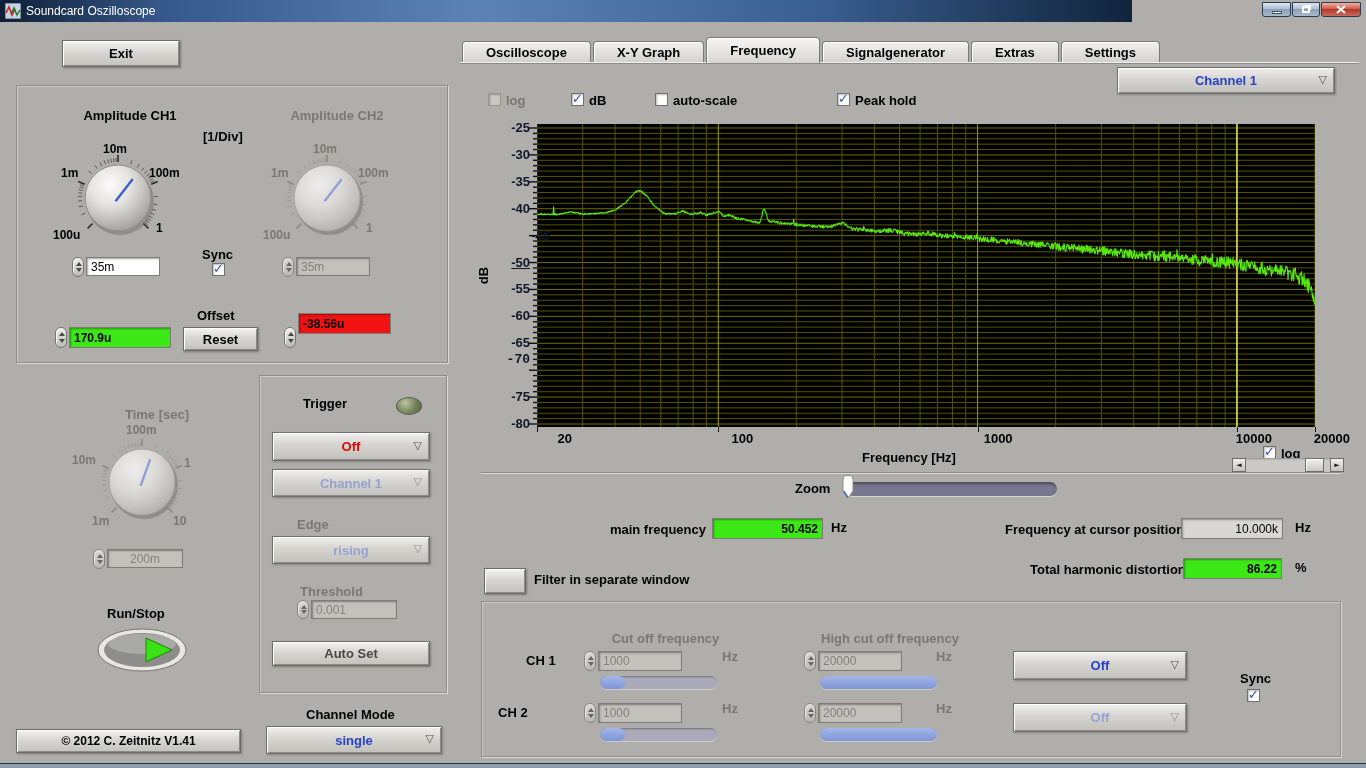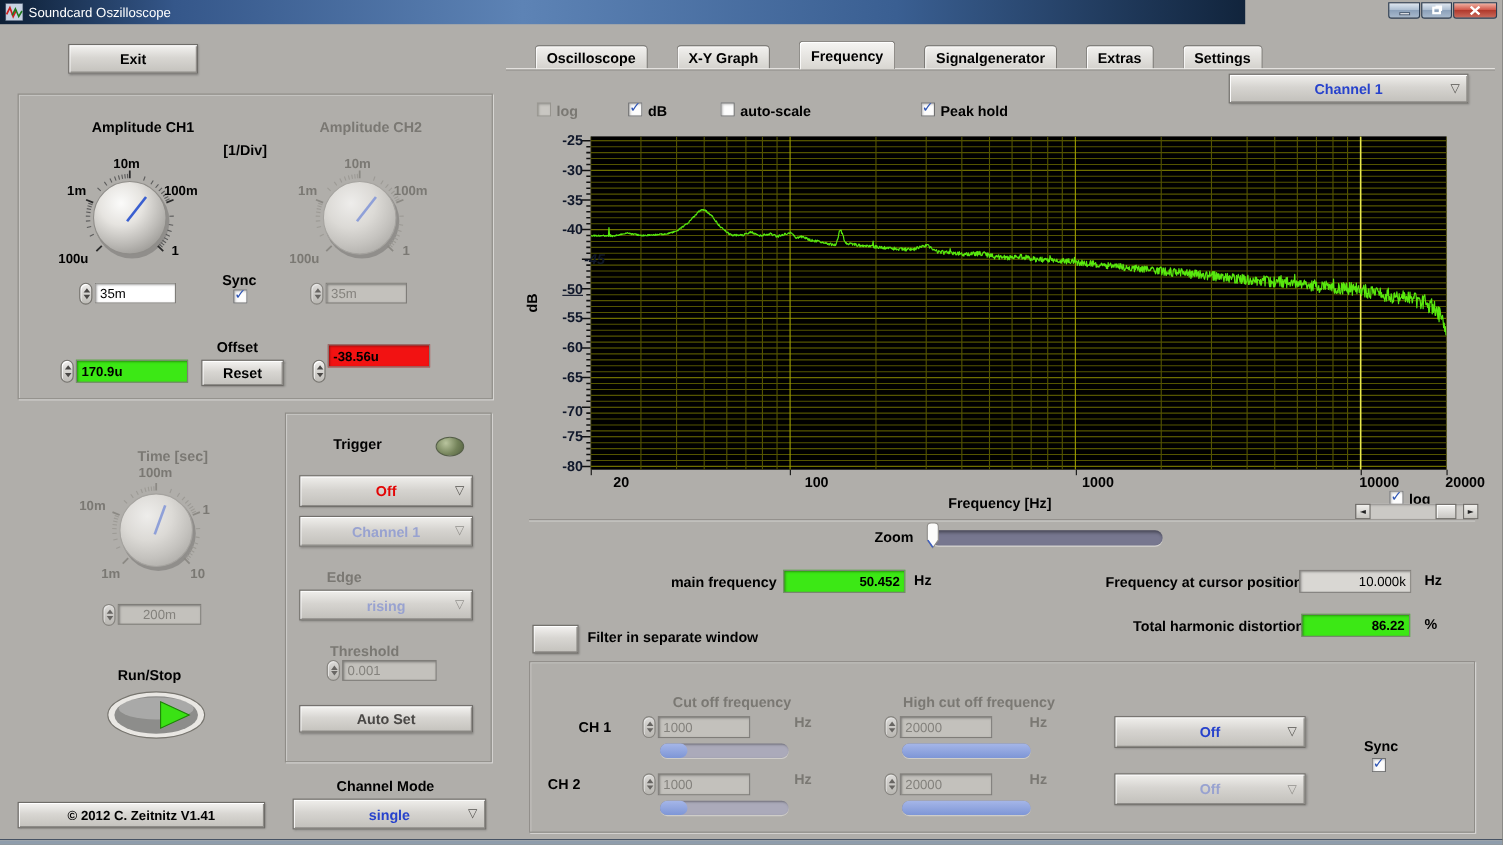--- a/index.html
+++ b/index.html
@@ -40,23 +40,23 @@
     background:linear-gradient(180deg,#efeeec,#bdbbb6);box-shadow:inset 1px 1px 0 #fff;}
   .spin::before,.spin::after{content:"";position:absolute;left:3px;border-left:3px solid transparent;border-right:3px solid transparent;}
   .spin::before{top:4px;border-bottom:4px solid #4a4846;}
   .spin::after{bottom:4px;border-top:4px solid #4a4846;}
   .cb{position:absolute;width:13px;height:13px;background:#fdfdfd;border:1px solid #707070;
     box-shadow:inset 1px 1px 2px rgba(0,0,0,.25);}
   .cb.checked::after{content:"✓";position:absolute;left:0px;top:-3px;font:bold 13px "DejaVu Sans",sans-serif;color:#2f55b4;}
   .cb.dimcb{background:#c9c7c2;border-color:#97958f;}
   .groupbox{position:absolute;border:1px solid #8f8d88;box-shadow:1px 1px 0 rgba(255,255,255,.55),inset 1px 1px 0 rgba(255,255,255,.35);}
   
-  .tab{position:relative;height:22px;padding:0 10px;margin-right:2px;display:flex;align-items:center;
+  .tab{position:relative;height:22px;padding:0 23px;margin-right:2px;display:flex;align-items:center;
     background:linear-gradient(180deg,#f2f1ef,#d3d1cc);border:1px solid #7c7a76;border-bottom:none;
-    border-radius:4px 4px 0 0;font:bold 13px "Liberation Sans",sans-serif;box-shadow:inset 1px 1px 0 #fff;margin-left:24px;}
+    border-radius:4px 4px 0 0;font:bold 13px "Liberation Sans",sans-serif;box-shadow:inset 1px 1px 0 #fff;}
   .tab.active{height:26px;margin-top:-3px;z-index:5;background:linear-gradient(180deg,#f6f5f3,#d8d6d1);}
   .tabpanel{position:absolute;left:460px;top:62px;width:899px;height:700px;
     border-top:1px solid #efeeec;box-shadow:inset 0 1px 0 #8d8b87;}
   
   .plotwrap{position:absolute;left:537px;top:124px;width:778px;height:303px;background:#000;}
   .ytick{position:absolute;width:32px;text-align:right;font:bold 13px "Liberation Sans",sans-serif;color:#0f172a;}
   .xtick{position:absolute;width:70px;text-align:right;font:bold 13px "Liberation Sans",sans-serif;color:#000;}
   .xdash{position:absolute;width:1px;height:5px;background:#111;}
   .slider-track{position:absolute;border-radius:7px;background:#77778f;
     box-shadow:inset 1px 2px 3px rgba(0,0,0,.4),0 1px 0 #d8d6d2;}
@@ -502,21 +502,21 @@
   <div id="ylabels" class="abs">
       <div class="ytick" style="left: 498px; top: 120px;">-25</div>
       <div class="ytick" style="left: 498px; top: 146.909px;">-30</div>
       <div class="ytick" style="left: 498px; top: 173.818px;">-35</div>
       <div class="ytick" style="left: 498px; top: 200.727px;">-40</div>
       <div class="ytick" style="left: 518px; top: 227.636px; font-style: italic;">-45</div>
       <div class="ytick" style="left: 498px; top: 254.545px; text-decoration: underline;">-50</div>
       <div class="ytick" style="left: 498px; top: 281.455px;">-55</div>
       <div class="ytick" style="left: 498px; top: 308.364px;">-60</div>
       <div class="ytick" style="left: 498px; top: 335.273px;">-65</div>
-      <div class="ytick" style="left: 498px; top: 366px;">-70</div>
+      <div class="ytick" style="left: 498px; top: 352px; font-family: Liberation Mono, monospace;">-70</div>
       <div class="ytick" style="left: 498px; top: 389.091px;">-75</div>
       <div class="ytick" style="left: 498px; top: 416px;">-80</div>
     </div>
   <div id="xlabels" class="abs">
       <div class="xtick" style="left: 502px; top: 431px;">20</div>
       <div class="xdash" style="left: 537px; top: 427px;"></div>
       <div class="xtick" style="left: 683.266px; top: 431px;">100</div>
       <div class="xdash" style="left: 718.266px; top: 427px;"></div>
       <div class="xtick" style="left: 942.6px; top: 431px;">1000</div>
       <div class="xdash" style="left: 977.6px; top: 427px;"></div>

